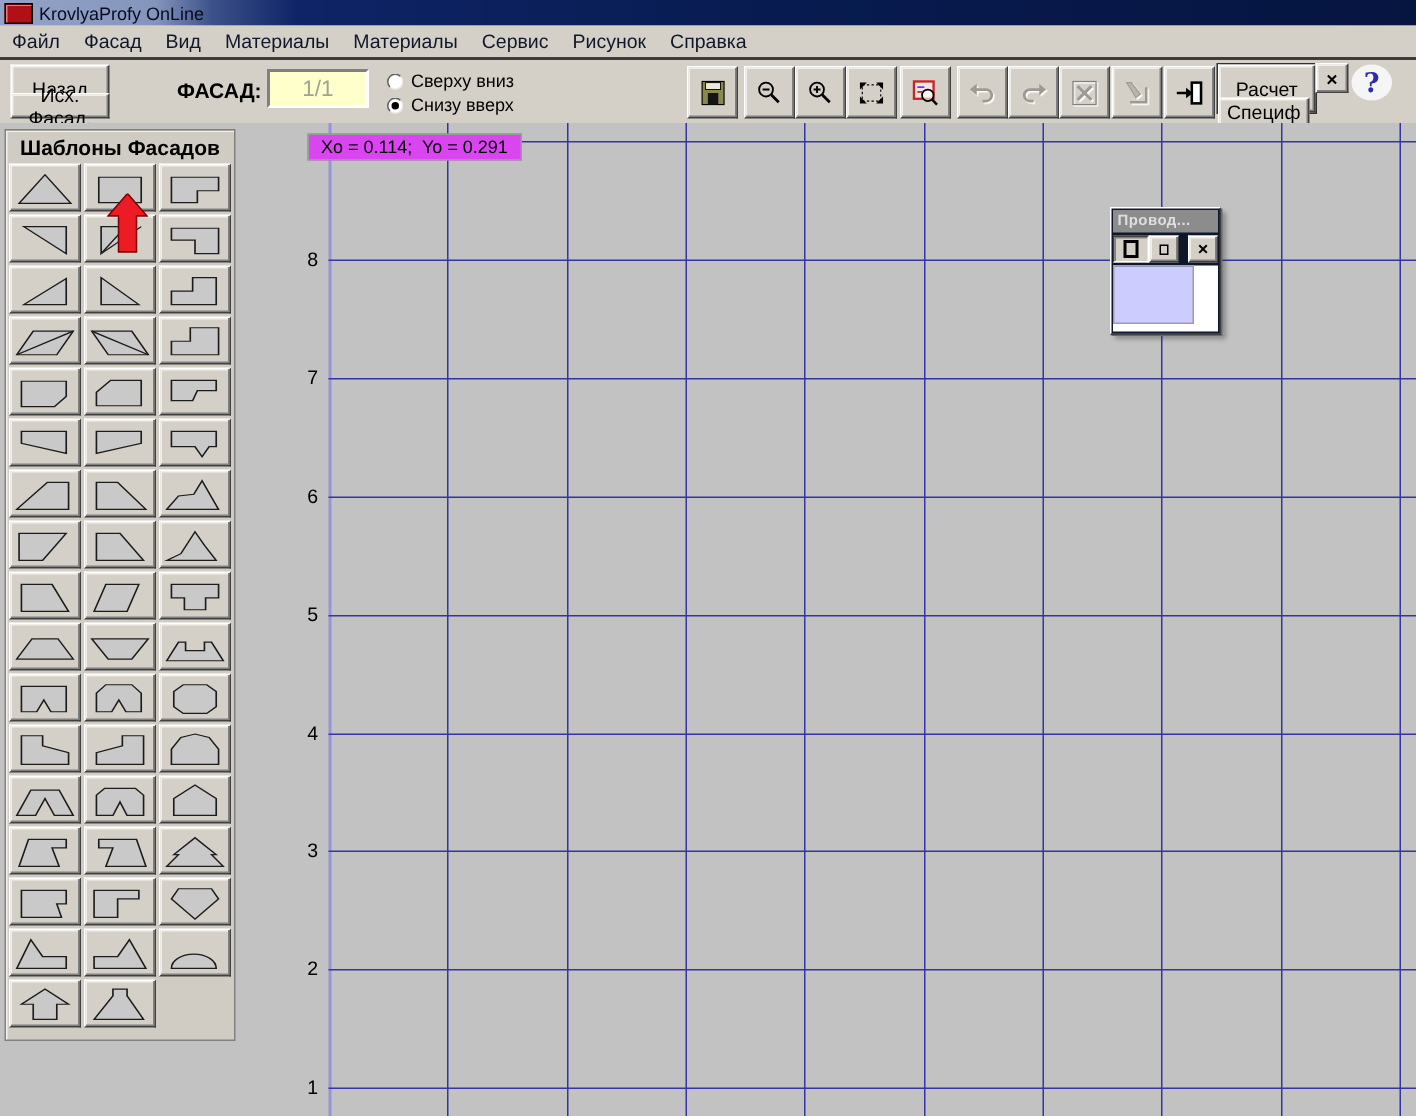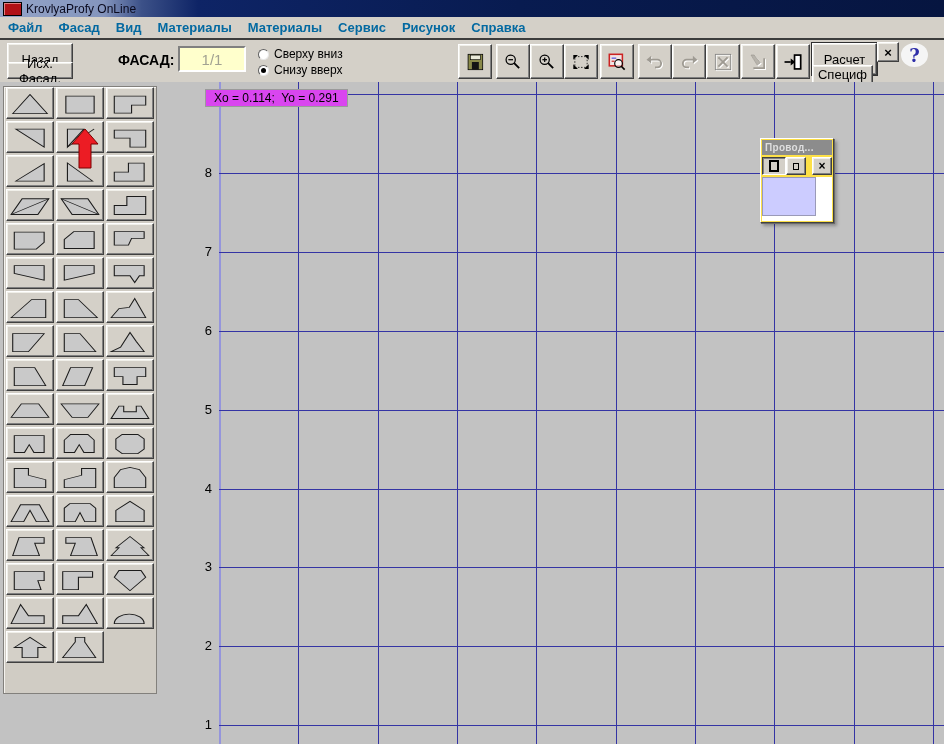--- a/index.html
+++ b/index.html
@@ -15,21 +15,21 @@
     background:linear-gradient(90deg,#94a4c8 0%,#8495bd 11%,#3c5188 15%,#0e2466 21%,#081b50 55%,#061540 100%);
     display:flex;align-items:center;
   }
   #app-icon{width:17px;height:12px;margin:0 4px 0 3px;background:#b11116;
     border:1px solid #000;box-shadow:inset 1px 1px 0 #e08080;}
   #title-text{font-size:12px;font-weight:normal;color:#0a0a1e;white-space:nowrap;}
   
   #menubar{
     position:absolute;left:0;top:17px;width:944px;height:21px;
     background:#d4d0c8;border-bottom:2px solid #3c3c3c;
-    display:flex;align-items:center;font-size:13px;color:#0369a1;font-weight:bold;
+    display:flex;align-items:center;font-size:13px;color:#0f172a;
   }
   .menu-item{padding:2px 8px;cursor:default;}
   
   #toolbar{
     position:absolute;left:0;top:40px;width:944px;height:42px;
     background:#d4d0c8;border-bottom:1px solid #9a968e;
   }
   .btn3d{
     background:#d4d0c8;border:1px solid;border-color:#ffffff #404040 #404040 #ffffff;
     box-shadow:inset -1px -1px 0 #808080,inset 1px 1px 0 #f0efe9;
@@ -89,22 +89,22 @@
     background:#d4d0c8;border:1px solid;border-color:#ffffff #404040 #404040 #ffffff;
     box-shadow:inset -1px -1px 0 #808080,inset 1px 1px 0 #f0efe9;
     display:flex;align-items:center;justify-content:center;box-sizing:border-box;cursor:default;
   }
   .shape-cell svg{width:44px;height:27px;}
   .shape-cell polygon,.shape-cell path{fill:#c9c9c9;stroke:#1c1c1c;stroke-width:1.4;}
   .shape-cell line{stroke:#1c1c1c;stroke-width:1.4;}
   #red-arrow{position:absolute;left:67px;top:42px;width:28px;height:40px;z-index:5;}
   
   #mini{
-    position:absolute;left:760px;top:56px;width:70px;
-    background:#fde047;border:1px solid;border-color:#ffffff #404040 #404040 #ffffff;
+    position:absolute;left:740px;top:56px;width:70px;
+    background:#0f172a;border:1px solid;border-color:#ffffff #404040 #404040 #ffffff;
     box-shadow:1px 1px 0 #6a6a6a,3px 3px 3px rgba(40,40,40,.35);padding:1px;
   }
   #mini-title{height:15px;background:#8c8c8c;color:#dedede;font-size:10px;font-weight:bold;
     display:flex;align-items:center;padding:0 3px;letter-spacing:.3px;}
   #mini-btns{height:20px;display:flex;align-items:center;padding:1px 0;}
   .mini-btn{position:relative;width:20px;height:18px;flex:none;}
   #mini-btn-max{width:24px;}
   #mini-btn-close{margin-left:auto;font-size:12px;font-weight:bold;}
   .glyph-rect-big{width:11px;height:8px;border:2px solid #000;background:#d4d0c8;}
   .glyph-rect-small{width:7px;height:5px;border:1px solid #000;background:#d4d0c8;}
@@ -254,20 +254,21 @@
       <div class="axis-num" style="top: 477px;">3</div>
       <div class="hline" style="top: 564px; background: rgb(52, 52, 164);"></div>
       <div class="axis-num" style="top: 556px;">2</div>
       <div class="hline" style="top: 643px; background: rgb(52, 52, 164);"></div>
       <div class="axis-num" style="top: 635px;">1</div>
     </div>
 
   <div id="readout">Xo = 0.114;  Yo = 0.291</div>
 
   <div id="palette">
+    <div id="palette-title">Шаблоны Фасадов</div>
     <div id="palette-grid">
         <div class="shape-cell">
           <svg viewBox="0 0 56 48" preserveAspectRatio="none">
             <polygon points="6,42 28,8 50,42"></polygon>
           </svg>
         </div>
         <div class="shape-cell">
           <svg viewBox="0 0 56 48" preserveAspectRatio="none">
             <polygon points="10,11 46,11 46,41 10,41"></polygon>
           </svg>

